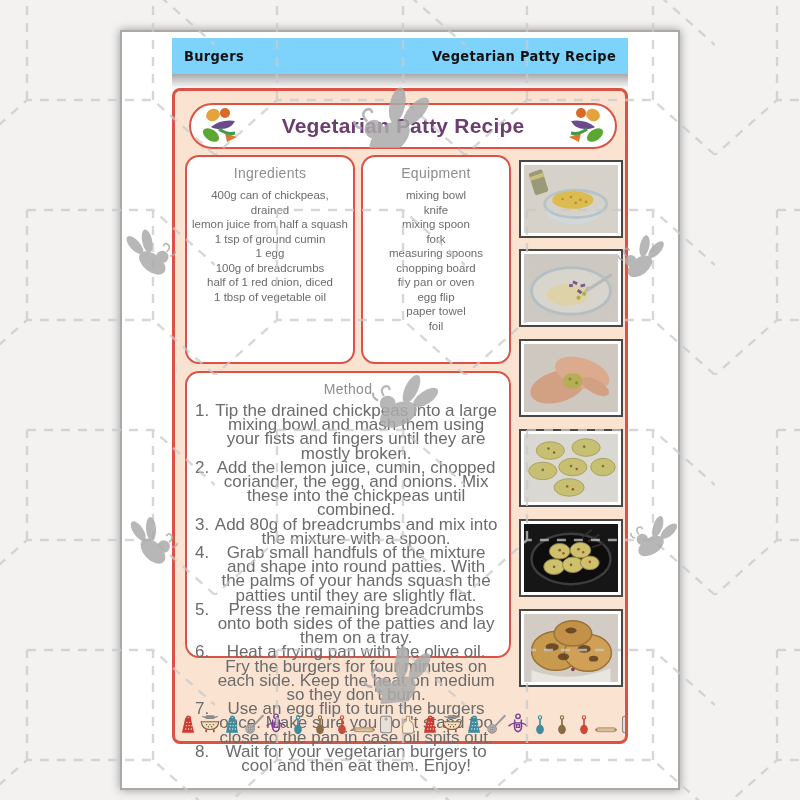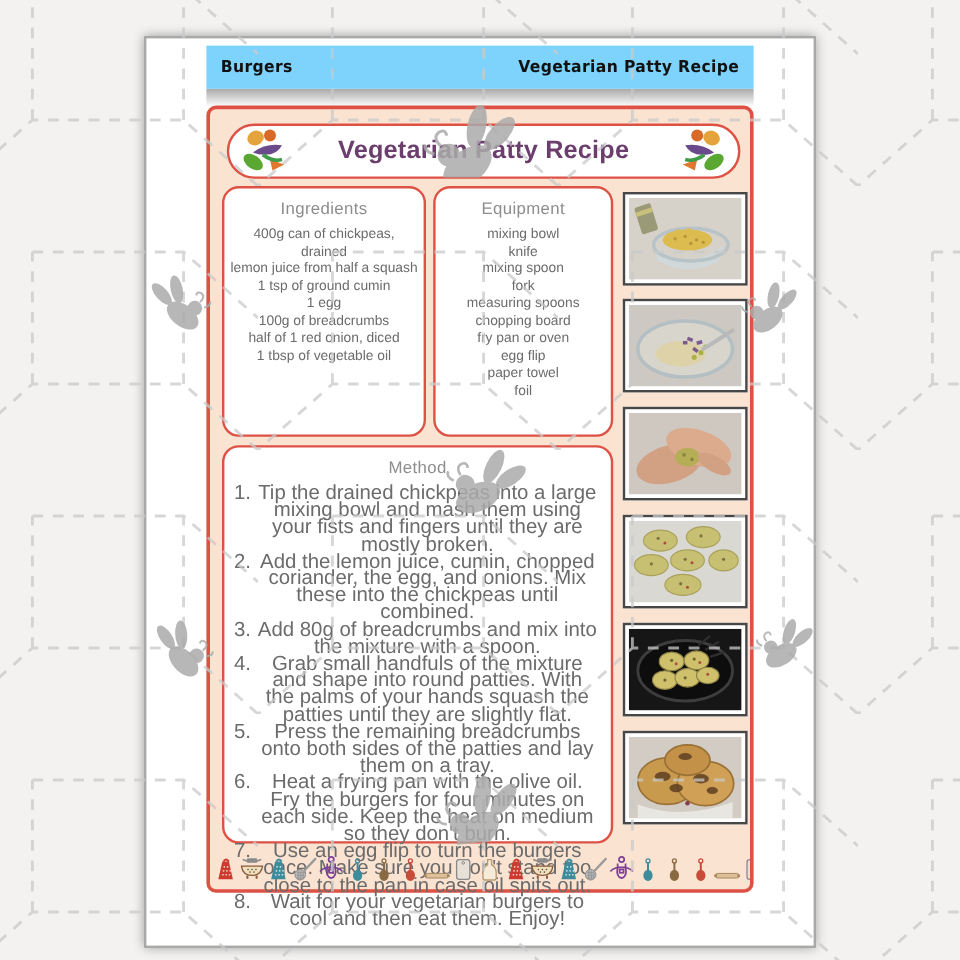--- a/index.html
+++ b/index.html
@@ -29,21 +29,21 @@
   .title-banner { position:absolute; left:14px; top:12px; width:428px; height:46px; background:#fff;
                   border:2px solid #dd5244; border-radius:23px; display:flex; align-items:center;
                   justify-content:space-between; padding:0 10px; }
   .title-text { flex:1; text-align:center; font-size:21px; font-weight:bold; color:#6b3e6e;
                 letter-spacing:.2px; }
   .logo { width:40px; height:38px; }
 
   .wbox { position:absolute; background:#fff; border:2px solid #dd5244; border-radius:14px; padding:8px 4px; }
   .box-ingredients { left:10px;  top:64px;  width:170px; height:209px; }
   .box-equipment  { left:186px; top:64px;  width:150px; height:209px; }
-  .box-method     { left:10px;  top:280px; width:326px; height:332px; }
+  .box-method     { left:10px;  top:280px; width:326px; height:287px; }
 
   .box-heading { text-align:center; font-size:14px; color:#8d8d8d; 
                  margin-bottom:7px; letter-spacing:.3px; }
   .center-list { text-align:center; font-size:11.5px; color:#6b6b6b; line-height:14.5px; }
   .center-list .line { }
 
   .method-steps { list-style:none; counter-reset:st; font-size:17px; color:#6b6b6b;
                   line-height:14.2px; padding:0 6px 0 4px;text-align:center; }
   .method-steps li { counter-increment:st; display:table; }
   .method-steps li::before { content:counter(st) ". "; display:table-cell; padding-right:4px;

